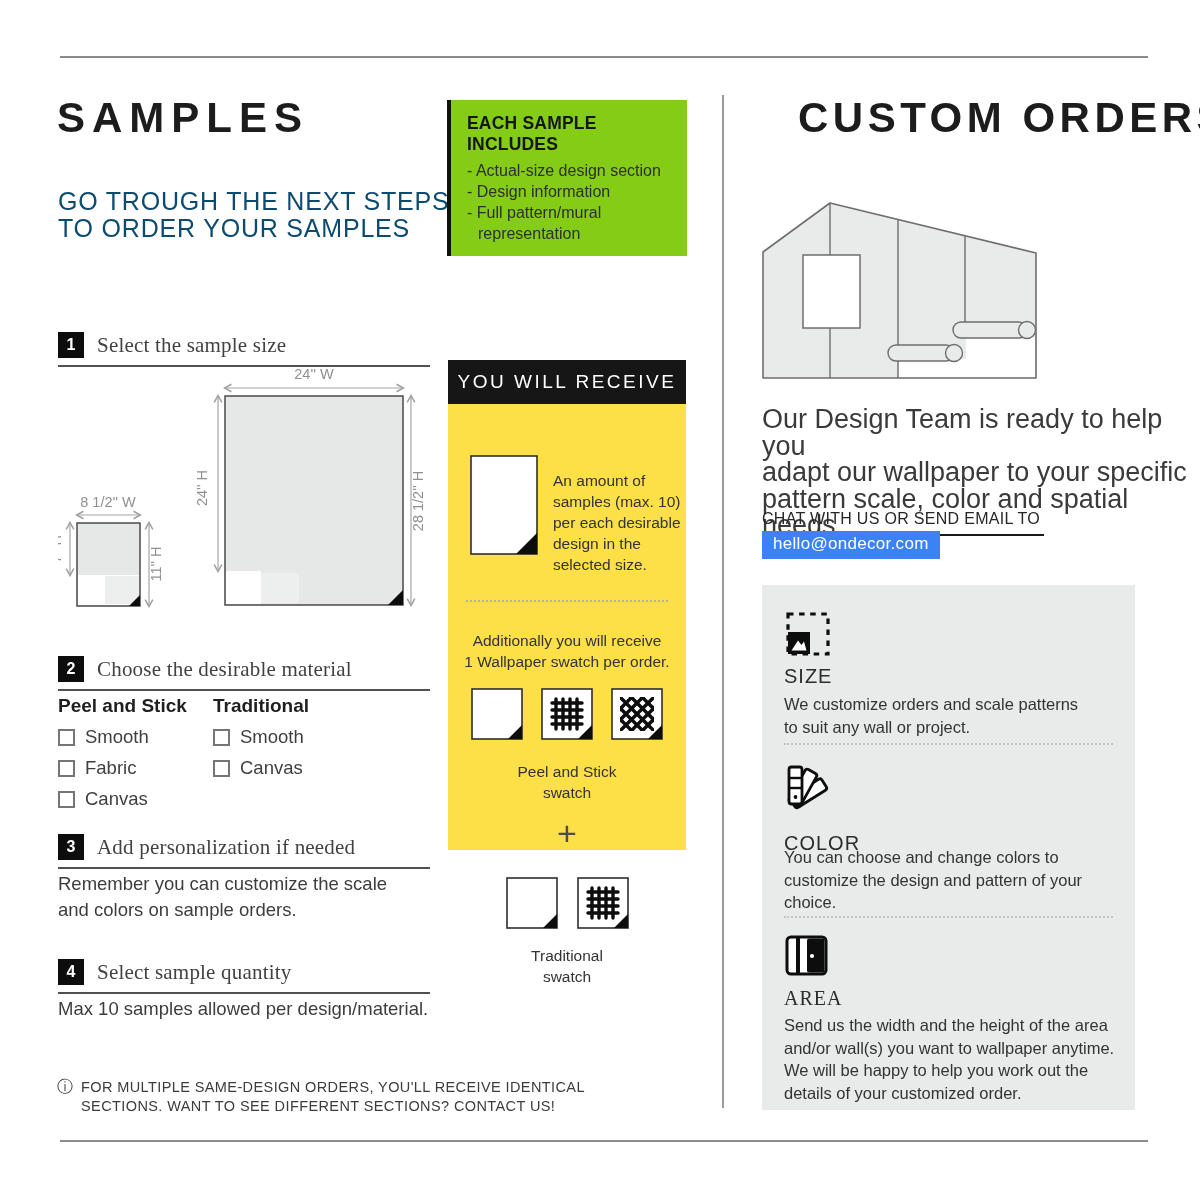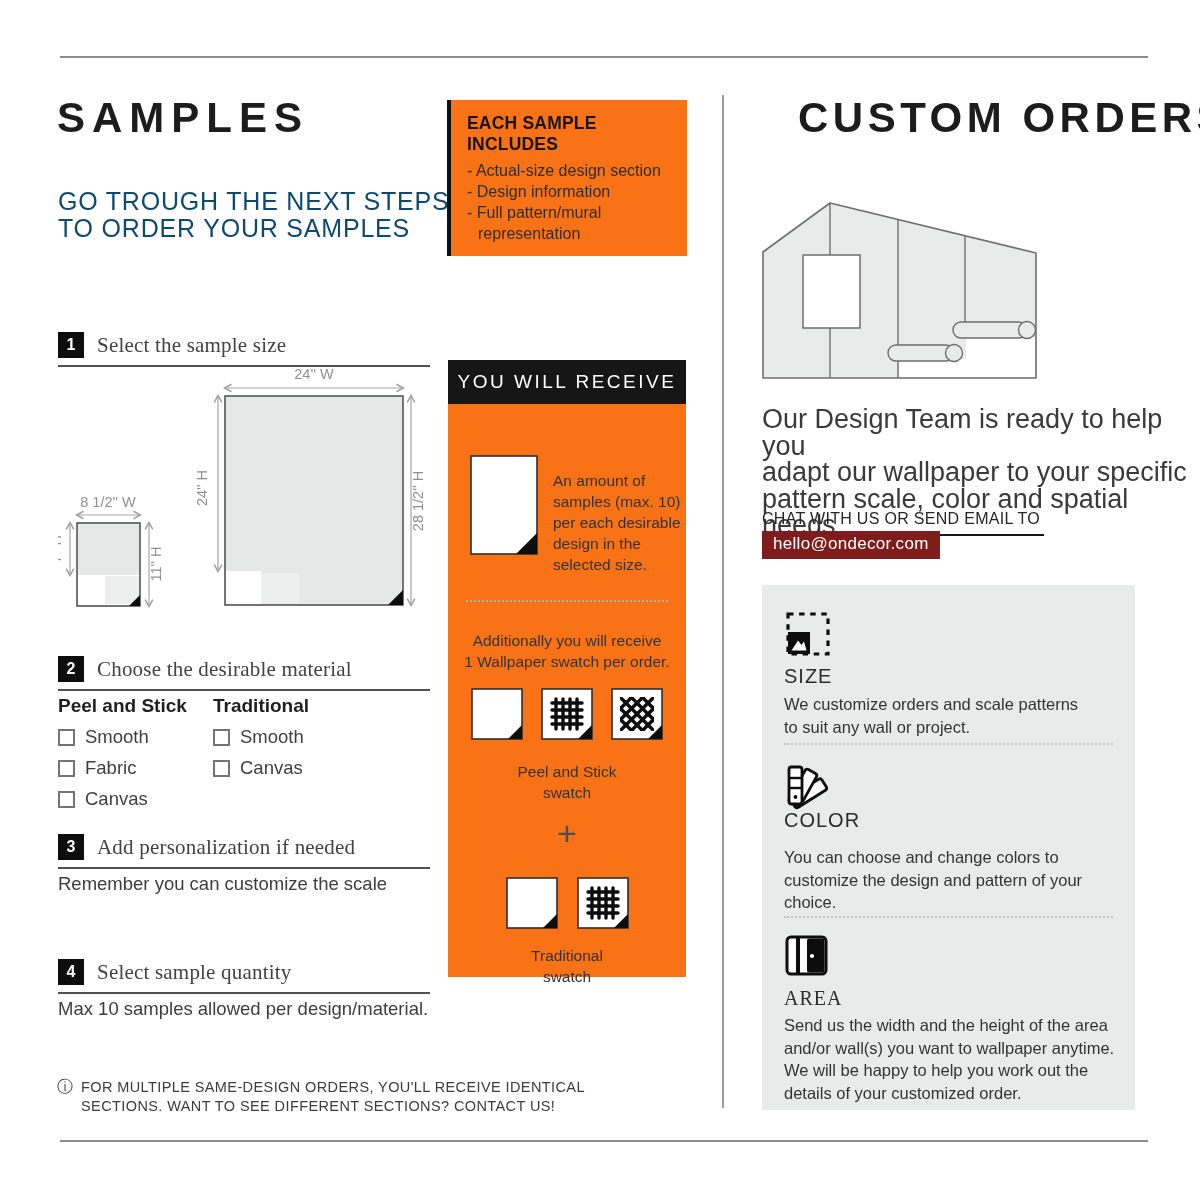--- a/index.html
+++ b/index.html
@@ -30,39 +30,39 @@
   .mat-title{font-size:19px;font-weight:bold;color:#1f1f1f;}
   .mat-opt{display:flex;align-items:center;gap:10px;margin-top:9px;font-size:18.5px;color:#3f3f3f;}
   .cb{width:13px;height:13px;border:2px solid #757575;display:inline-block;flex:0 0 13px;}
 
   
   .footnote{display:flex;gap:8px;align-items:flex-start;}
   .footnote .i-ic{font-size:16px;line-height:18px;color:#3c3c3c;}
   .footnote .fl{font-size:14.5px;letter-spacing:.4px;line-height:19px;color:#3c3c3c;}
 
   
-  .includes-box{width:240px;box-sizing:border-box;background:#f97316;border-left:4px solid #111;
+  .includes-box{width:240px;box-sizing:border-box;background:#84cc16;border-left:4px solid #111;
     padding:13px 14px 12px 16px;}
   .includes-box .ib-title{font-size:17.5px;font-weight:bold;color:#161616;margin-bottom:5px;letter-spacing:.2px;}
   .includes-box .ib-item{font-size:16px;line-height:21px;color:#2e2e2e;padding-left:11px;text-indent:-11px;}
 
   
   .receive-bar{width:238px;height:44px;background:#161616;color:#fff;text-align:center;
     line-height:44px;font-size:19px;letter-spacing:2.5px;}
-  .receive-panel{width:238px;height:573px;background:#f97316;}
+  .receive-panel{width:238px;height:446px;background:#fde047;}
   .small-note{font-size:15.5px;line-height:21px;color:#333;}
   .center{text-align:center;}
   .dotted{border-top:2px dotted #b0b2b2;height:0;}
   .plus-sign{font-size:34px;color:#4d4d4d;text-align:center;line-height:34px;}
 
   
   .intro-text{font-size:27px;line-height:26.5px;color:#3a3a3a;}
   .chat-label{display:inline-block;font-size:16px;letter-spacing:.3px;color:#262626;
     border-bottom:2px solid #1a1a1a;padding:0 4px 6px 0;}
-  .email-box{display:inline-block;background:#7f1d1d;color:#ffffff;font-size:17px;
+  .email-box{display:inline-block;background:#3b82f6;color:#ffffff;font-size:17px;
     padding:3px 11px 5px;letter-spacing:.3px;}
   .custom-panel{width:373px;height:525px;background:#e9eaea;}
   .feat-title{font-size:20px;letter-spacing:1px;color:#2c2c2c;}
   .feat-text{font-size:16.5px;line-height:22.5px;color:#333;}
 </style>
 </head>
 <body>
 
 <div class="abs rule" style="left:60px;top:56px;width:1088px;"></div>
 <div class="abs rule" style="left:60px;top:1140px;width:1088px;"></div>
@@ -146,20 +146,21 @@
     <span>Canvas</span>
   </div>
 </div>
 
 <div class="abs step-header" style="left:58px;top:834px;">
   <span class="step-num">3</span>
   <span class="step-label">Add personalization if needed</span>
 </div>
 <div class="abs body-text" style="left:58px;top:871px;">
   <div>Remember you can customize the scale</div>
+  <div>and colors on sample orders.</div>
 </div>
 
 <div class="abs step-header" style="left:58px;top:959px;">
   <span class="step-num">4</span>
   <span class="step-label">Select sample quantity</span>
 </div>
 <div class="abs body-text" style="left:58px;top:996px;">Max 10 samples allowed per design/material.</div>
 
 <div class="abs footnote" style="left:57px;top:1078px;">
   <span class="i-ic">ⓘ</span>
@@ -319,21 +320,21 @@
       <rect x="5" y="5" width="13" height="37" rx="2.5" fill="#ffffff" stroke="#0d0d0d" stroke-width="2.8"></rect>
     </g>
     <g transform="rotate(29 11 39)">
       <rect x="5" y="5" width="13" height="37" rx="2.5" fill="#ffffff" stroke="#0d0d0d" stroke-width="2.8"></rect>
     </g>
     <rect x="5" y="5" width="13" height="37" rx="2.5" fill="#ffffff" stroke="#0d0d0d" stroke-width="2.8"></rect>
     <line x1="5" y1="16" x2="18" y2="16" stroke="#0d0d0d" stroke-width="2.4"></line>
     <line x1="5" y1="26" x2="18" y2="26" stroke="#0d0d0d" stroke-width="2.4"></line>
     <circle cx="11.5" cy="35" r="1.9" fill="#0d0d0d"></circle>
   </svg>
-  <div class="abs feat-title" style="left:22px;top:224px;">COLOR</div>
+  <div class="abs feat-title" style="left:22px;top:247px;">COLOR</div>
   <div class="abs feat-text" style="left:22px;top:261px;width:320px;">You can choose and change colors to customize the design and pattern of your choice.</div>
   <div class="abs dotted" style="left:22px;top:331px;width:329px;border-top-color:#c3c5c5;"></div>
 
   <svg class="abs" style="left:22px;top:349px;" width="46" height="44" viewBox="0 0 46 44">
     <rect x="3" y="3" width="39" height="37" rx="4" fill="#ffffff" stroke="#0d0d0d" stroke-width="3"></rect>
     <line x1="14" y1="3" x2="14" y2="40" stroke="#0d0d0d" stroke-width="4"></line>
     <rect x="23" y="4.5" width="17.5" height="34" rx="2" fill="#0d0d0d"></rect>
     <circle cx="28" cy="22" r="2.1" fill="#ffffff"></circle>
   </svg>
   <div class="abs feat-title" style="left:22px;top:402px;font-family:Liberation Serif, serif;">AREA</div>

